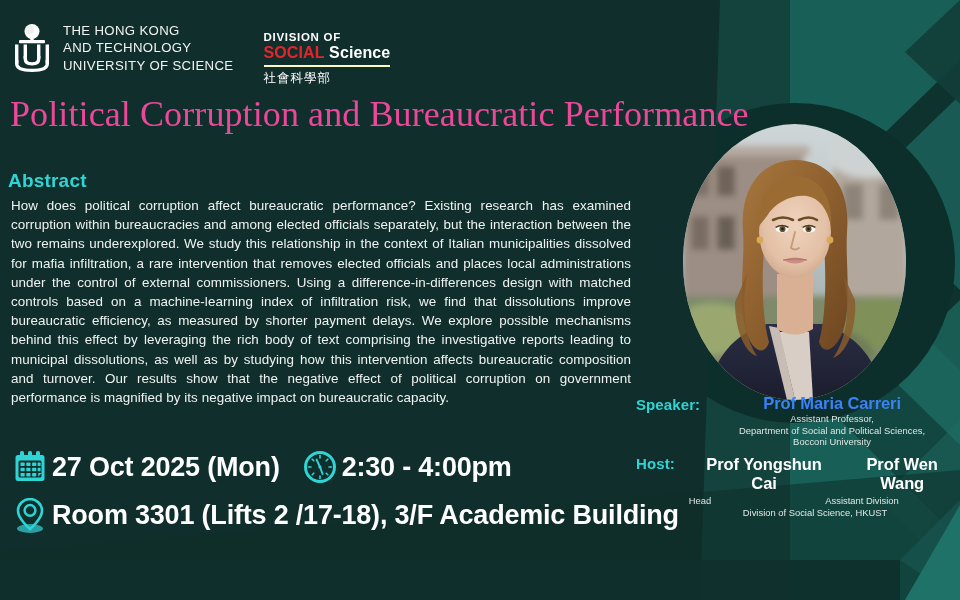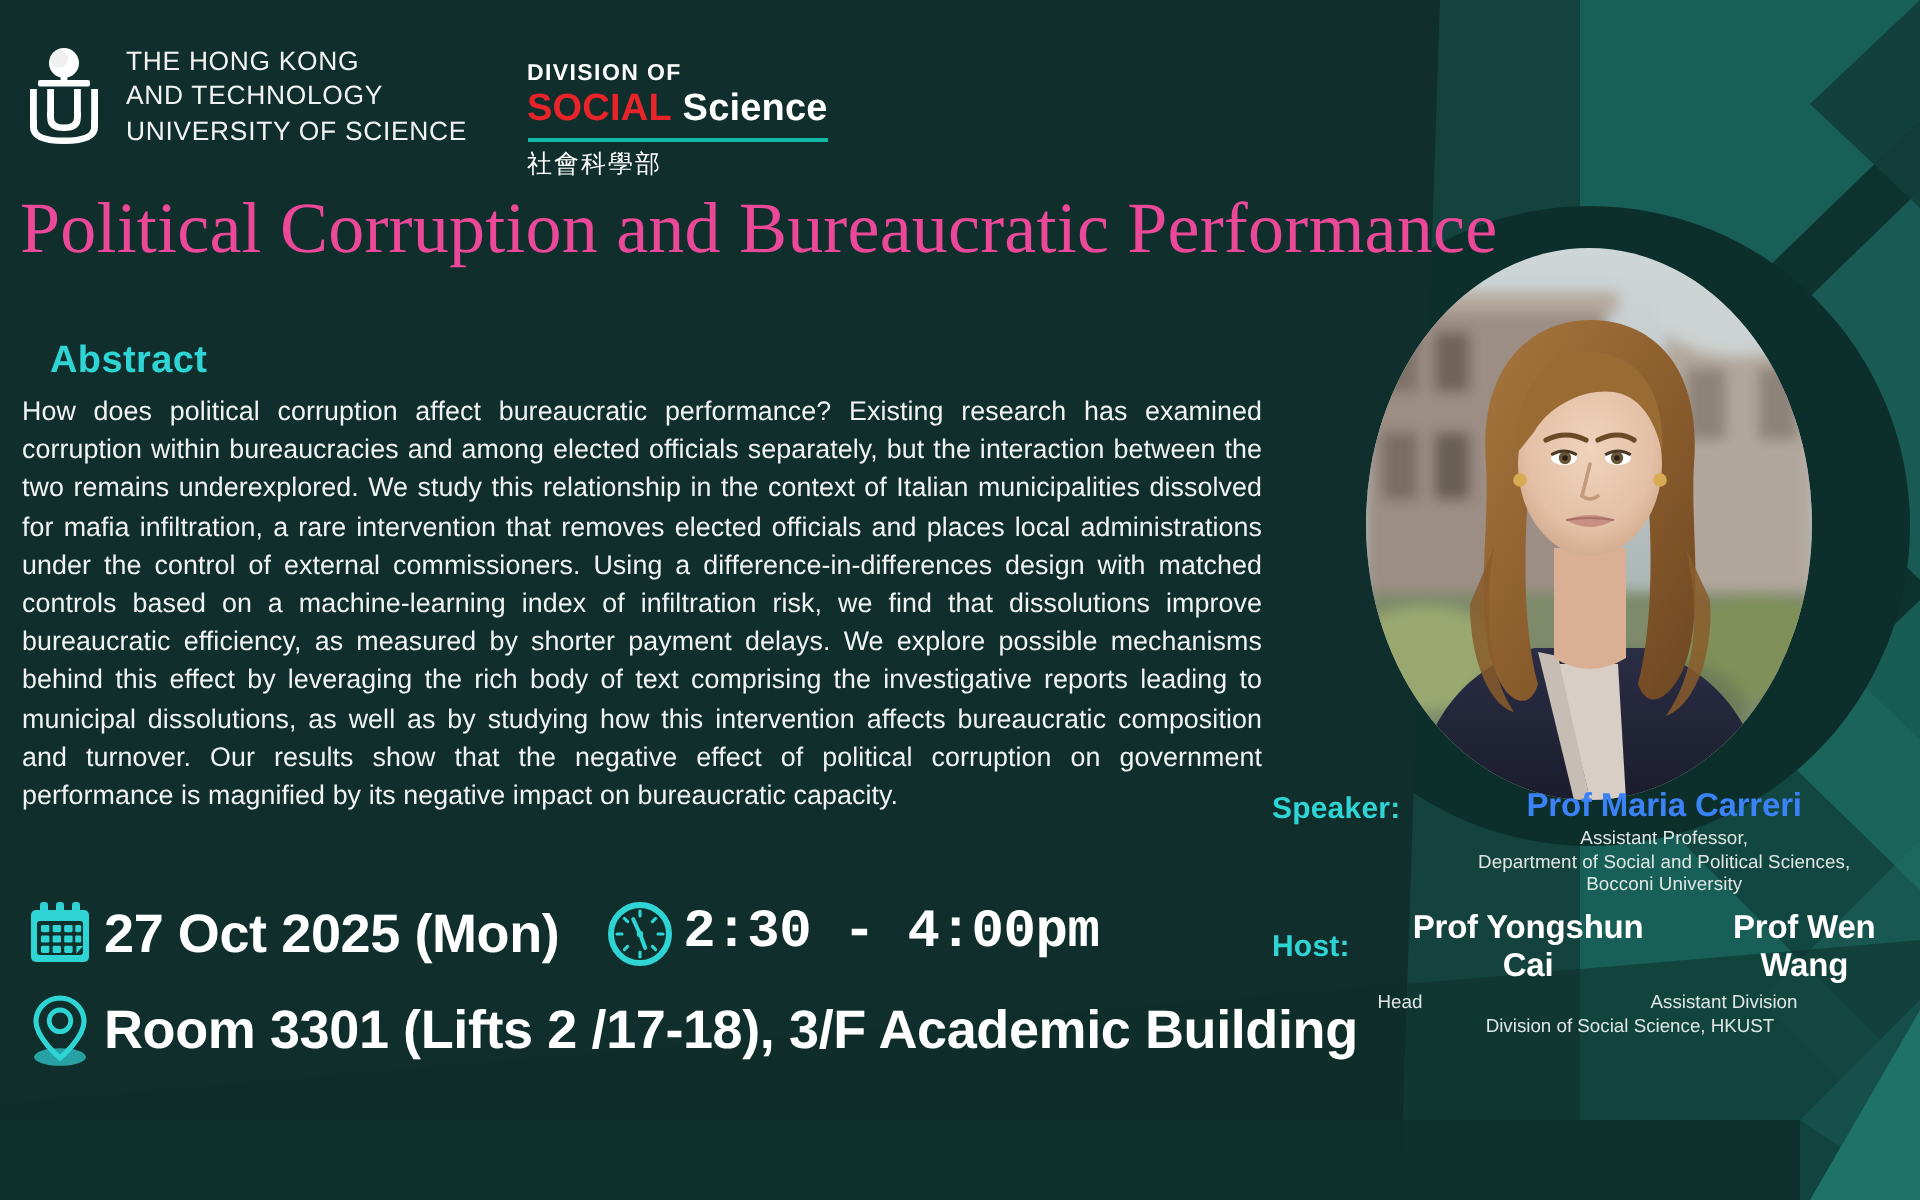--- a/index.html
+++ b/index.html
@@ -53,26 +53,26 @@
     padding-top: 9px;
   }
   .dss-line1 {
     color: #ffffff;
     font-size: 11.5px;
     font-weight: 700;
     letter-spacing: 0.7px;
     line-height: 1.15;
   }
   .dss-line2 {
-    font-size: 19px;
+    font-size: 16px;
     font-weight: 700;
     letter-spacing: 0.1px;
     line-height: 1.18;
     padding-bottom: 2px;
-    border-bottom: 2px solid #14b8a6;
+    border-bottom: 2px solid #fef9c3;
     display: inline-block;
   }
   .dss-social { color: #e8242a; }
   .dss-science { color: #ffffff; }
   .dss-cn {
     color: #ffffff;
     font-size: 12.5px;
     letter-spacing: 1px;
     margin-top: 3px;
     font-family: "DejaVu Sans", sans-serif;
@@ -90,21 +90,21 @@
     font-size: 36px;
     line-height: 1.08;
     font-weight: 400;
     letter-spacing: 0.1px;
   }
   .title-line { display: block; white-space: nowrap; }
 
   
   .abstract-head {
     position: absolute;
-    left: 25px;
+    left: 8px;
     top: 170px;
     z-index: 5;
     color: #2fd4d4;
     font-size: 19px;
     font-weight: 700;
     letter-spacing: 0.2px;
   }
   .abstract-body {
     position: absolute;
     left: 11px;
@@ -132,21 +132,21 @@
     height: 48px;
   }
   .detail-icon { flex: none; width: 44px; display:flex; align-items:center; justify-content:center; }
   .detail-text {
     color: #ffffff;
     font-size: 27px;
     font-weight: 700;
     letter-spacing: -0.2px;
     white-space: nowrap;
   }
-  .time-block { display:flex; align-items:center; margin-left: 18px; font-family: Liberation Mono, monospace; }
+  .time-block { display:flex; align-items:center; margin-left: 18px; }
 
   
   .people {
     position: absolute;
     left: 636px;
     top: 394px;
     width: 324px;
     z-index: 5;
     text-align: center;
   }
@@ -165,21 +165,21 @@
     font-weight: 700;
     line-height: 1.18;
     letter-spacing: -0.1px;
   }
   .person-sub {
     color: #dfe7e5;
     font-size: 9.4px;
     line-height: 1.22;
     letter-spacing: 0.05px;
   }
-  .host-row { display: flex; align-items: center; margin-top: 7px; }
+  .host-row { display: flex; align-items: flex-start; margin-top: 7px; }
   .host-label { padding-right: 7px; }
   .host-names { display: flex; flex: 1; justify-content: flex-start; padding-left: 12px; }
   .host-name-a { color:#fff; font-size:16.5px; font-weight:700; letter-spacing:-0.1px; }
   .host-name-b { color:#fff; font-size:16.5px; font-weight:700; letter-spacing:-0.1px; margin-left: 10px; }
   .host-subs { display: flex; margin-top: 2px; }
   .host-sub-a { color:#dfe7e5; font-size:9.4px; width: 128px; text-align:center; }
   .host-sub-b { color:#dfe7e5; font-size:9.4px; flex:1; text-align:center; }
   .host-div { color:#dfe7e5; font-size:9.4px; text-align:center; margin-top:1px; padding-left: 34px;}
 
   

